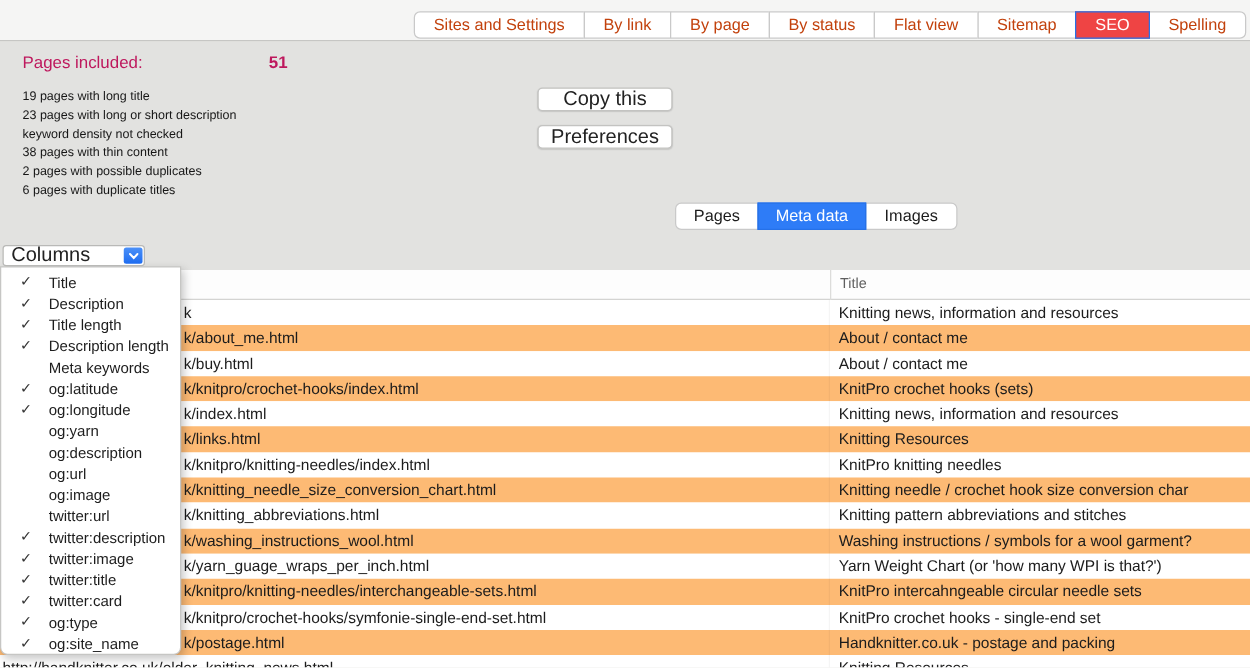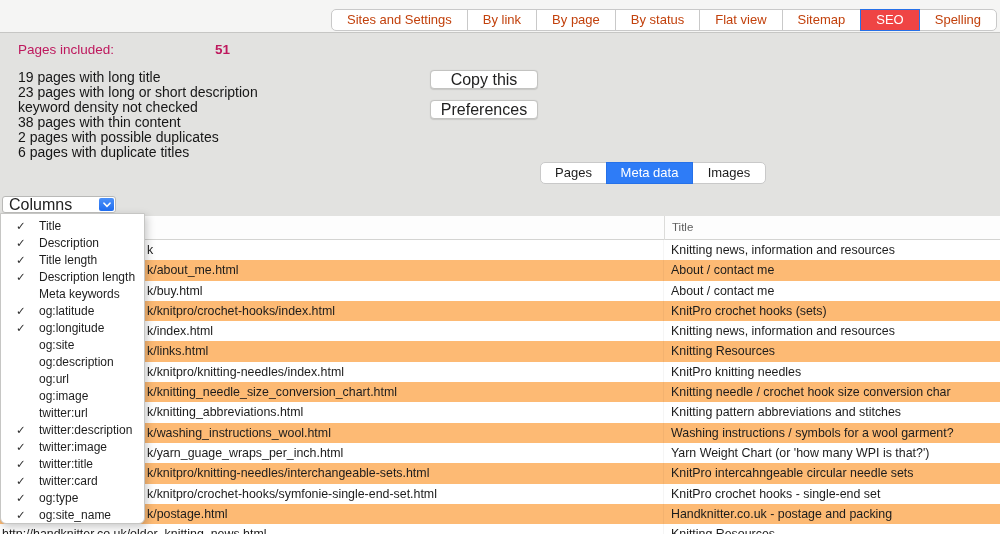--- a/index.html
+++ b/index.html
@@ -26,21 +26,21 @@
     color:#c2410c; white-space:nowrap; cursor:default;
   }
   .tab:first-child { border-radius:5px 0 0 5px; margin-left:0; }
   .tab:last-child  { border-radius:0 5px 5px 0; }
   .tab.selected { background:#ef4444; border-color:#2671e8; color:#fff; z-index:1; }
 
   
   .summary { position:absolute; left:18px; top:42px; }
   .summary-head { position:relative; font-size:13.5px; color:#be185d; height:18px; }
   .summary-head .val { position:absolute; left:197px; top:0; font-weight:bold; }
-  .summary-lines { margin-top:10px; font-size:14px; line-height:15px; color:#161616; }
+  .summary-lines { margin-top:10px; font-size:10px; line-height:15px; color:#161616; }
 
   
   .btn {
     position:absolute; left:430px; width:108px; height:19px;
     background:#fff; border:1px solid #c3c3c1; border-radius:4px;
     font-size:16px; color:#222; text-align:center; line-height:17px;
     box-shadow:0 0.5px 1px rgba(0,0,0,0.12); cursor:default;
   }
   #btn-copy { top:70px; }
   #btn-prefs { top:100px; }
@@ -208,21 +208,21 @@
 </div>
 
 <div class="dropdown">
     <div class="menu-item"><span class="check">✓</span><span>Title</span></div>
     <div class="menu-item"><span class="check">✓</span><span>Description</span></div>
     <div class="menu-item"><span class="check">✓</span><span>Title length</span></div>
     <div class="menu-item"><span class="check">✓</span><span>Description length</span></div>
     <div class="menu-item"><span class="check"></span><span>Meta keywords</span></div>
     <div class="menu-item"><span class="check">✓</span><span>og:latitude</span></div>
     <div class="menu-item"><span class="check">✓</span><span>og:longitude</span></div>
-    <div class="menu-item"><span class="check"></span><span>og:site</span></div>
+    <div class="menu-item"><span class="check"></span><span>og:yarn</span></div>
     <div class="menu-item"><span class="check"></span><span>og:description</span></div>
     <div class="menu-item"><span class="check"></span><span>og:url</span></div>
     <div class="menu-item"><span class="check"></span><span>og:image</span></div>
     <div class="menu-item"><span class="check"></span><span>twitter:url</span></div>
     <div class="menu-item"><span class="check">✓</span><span>twitter:description</span></div>
     <div class="menu-item"><span class="check">✓</span><span>twitter:image</span></div>
     <div class="menu-item"><span class="check">✓</span><span>twitter:title</span></div>
     <div class="menu-item"><span class="check">✓</span><span>twitter:card</span></div>
     <div class="menu-item"><span class="check">✓</span><span>og:type</span></div>
     <div class="menu-item"><span class="check">✓</span><span>og:site_name</span></div>

